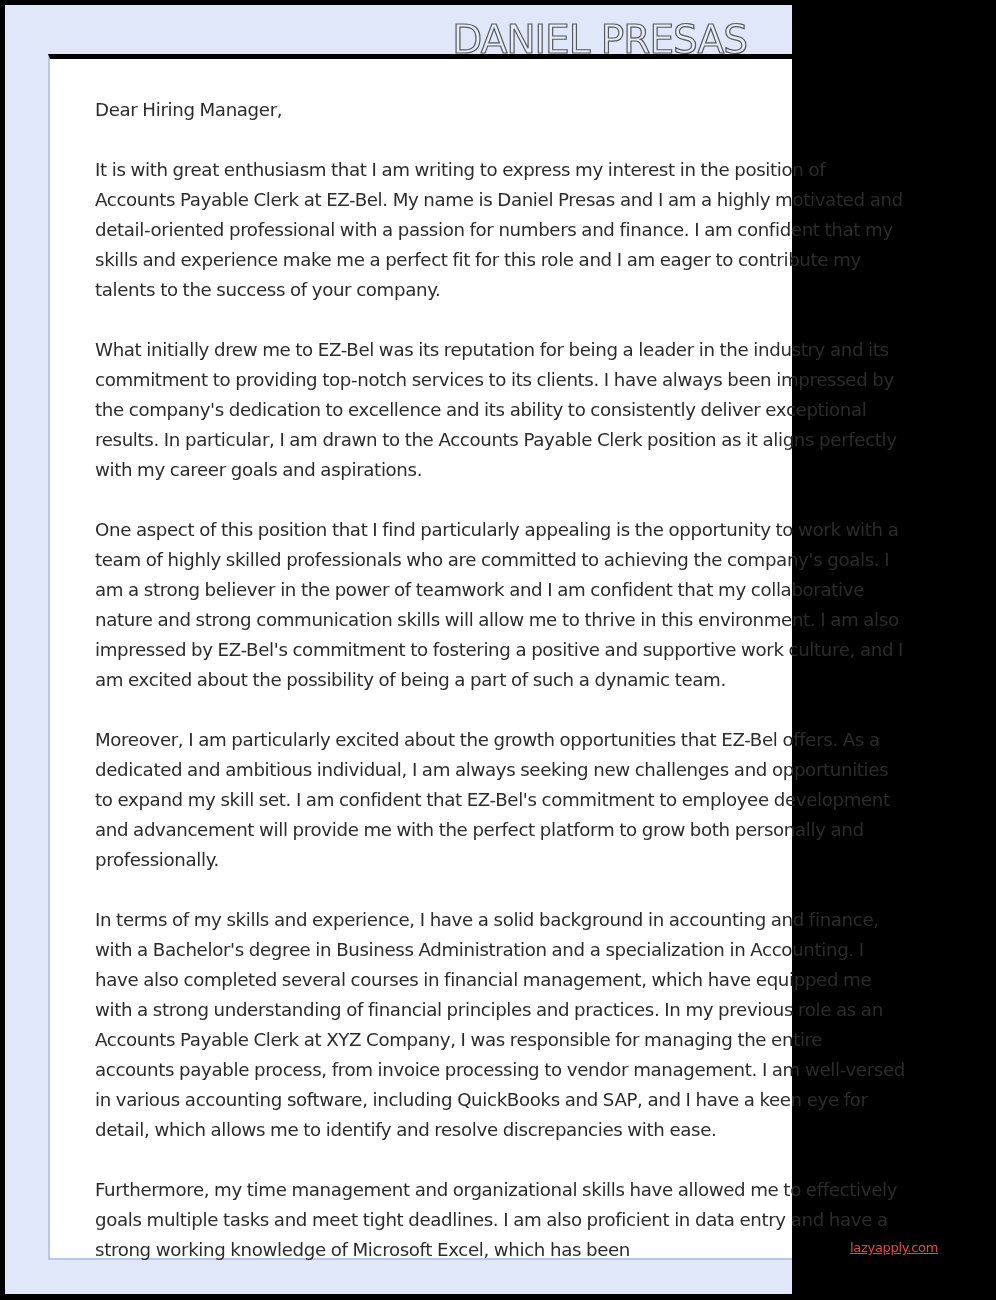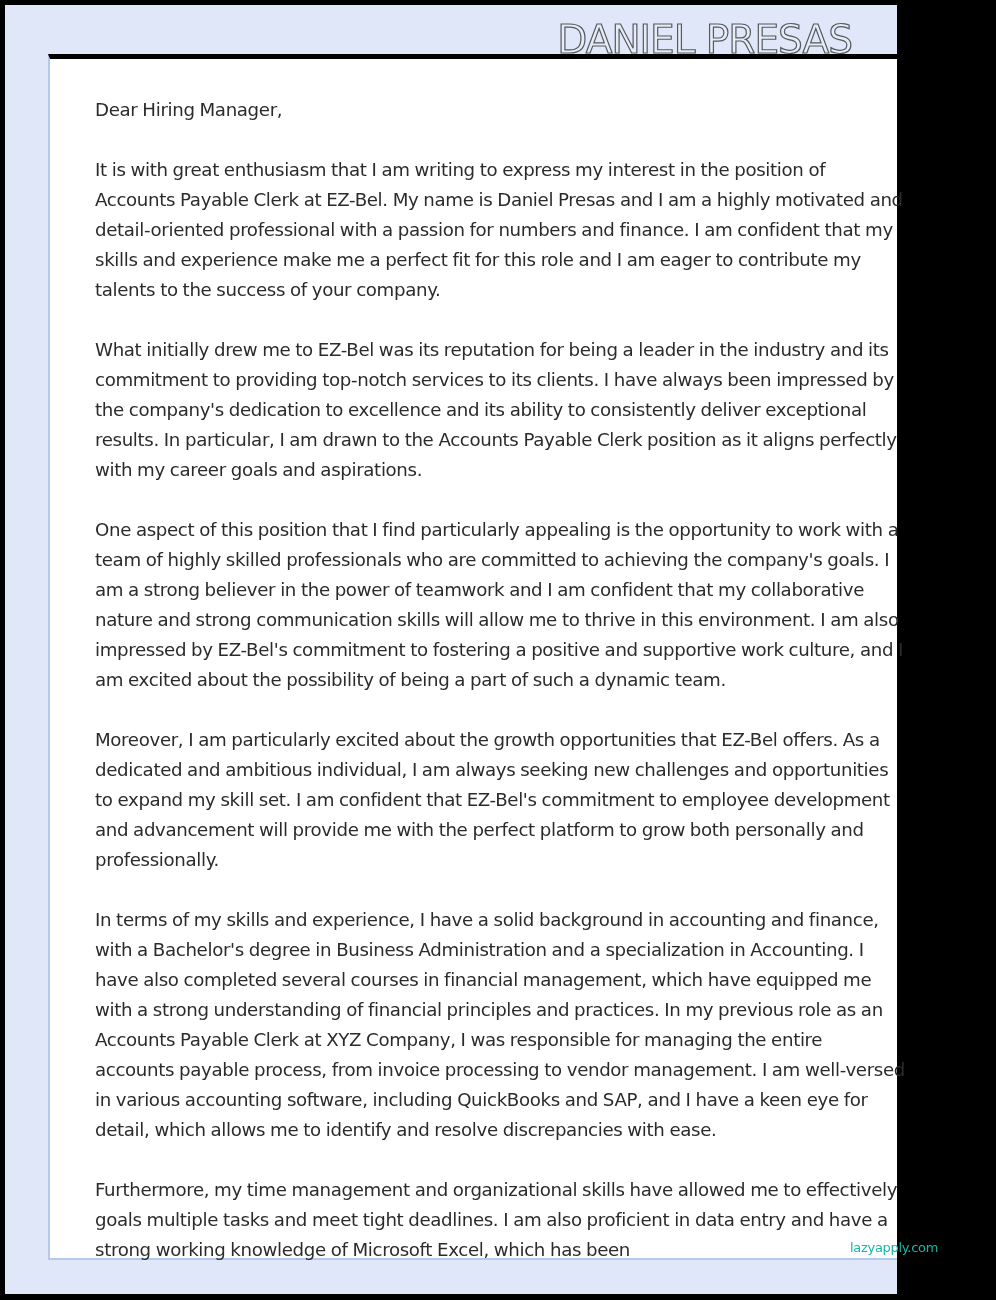--- a/index.html
+++ b/index.html
@@ -3,21 +3,21 @@
   <meta charset="utf-8">
   <style>
     html, body { margin: 0; padding: 0; }
     body {
       width: 996px; height: 1300px; overflow: hidden;
       background: #000000;
       position: relative;
       font-family: "DejaVu Sans", sans-serif;
     }
     .frame {
-      position: absolute; left: 5px; top: 5px; width: 892px; height: 1289px;
+      position: absolute; left: 5px; top: 5px; width: 787px; height: 1289px;
       background: #dfe7f9;
       overflow: hidden;
     }
     .name-heading {
       position: absolute; right: 45px; top: 12px;
       font-family: "DejaVu Sans", sans-serif;
       font-size: 39px; letter-spacing: -1px;
       color: #e8ecf3;
       -webkit-text-stroke: 1.2px #555a63;
       line-height: 46px;
@@ -37,22 +37,23 @@
       font-family: "DejaVu Sans", sans-serif;
       font-size: 18.2px; line-height: 30px;
       color: #2b2b2b;
       letter-spacing: -0.35px;
       word-spacing: -0.5px;
     }
     .letter p { margin: 0 0 30px 0; }
     .watermark {
       position: absolute; right: 58px; top: 1240px;
       font-family: "DejaVu Sans", sans-serif;
-      font-size: 13px; color: #14b8a6;
+      font-size: 13px; color: #ef4444;
       letter-spacing: -0.3px;
+      text-decoration: underline;
     }
   </style>
 </head>
 <body>
 
 <div class="frame">
   <div class="name-heading">DANIEL PRESAS</div>
   <div class="page"></div>
 </div>
 

